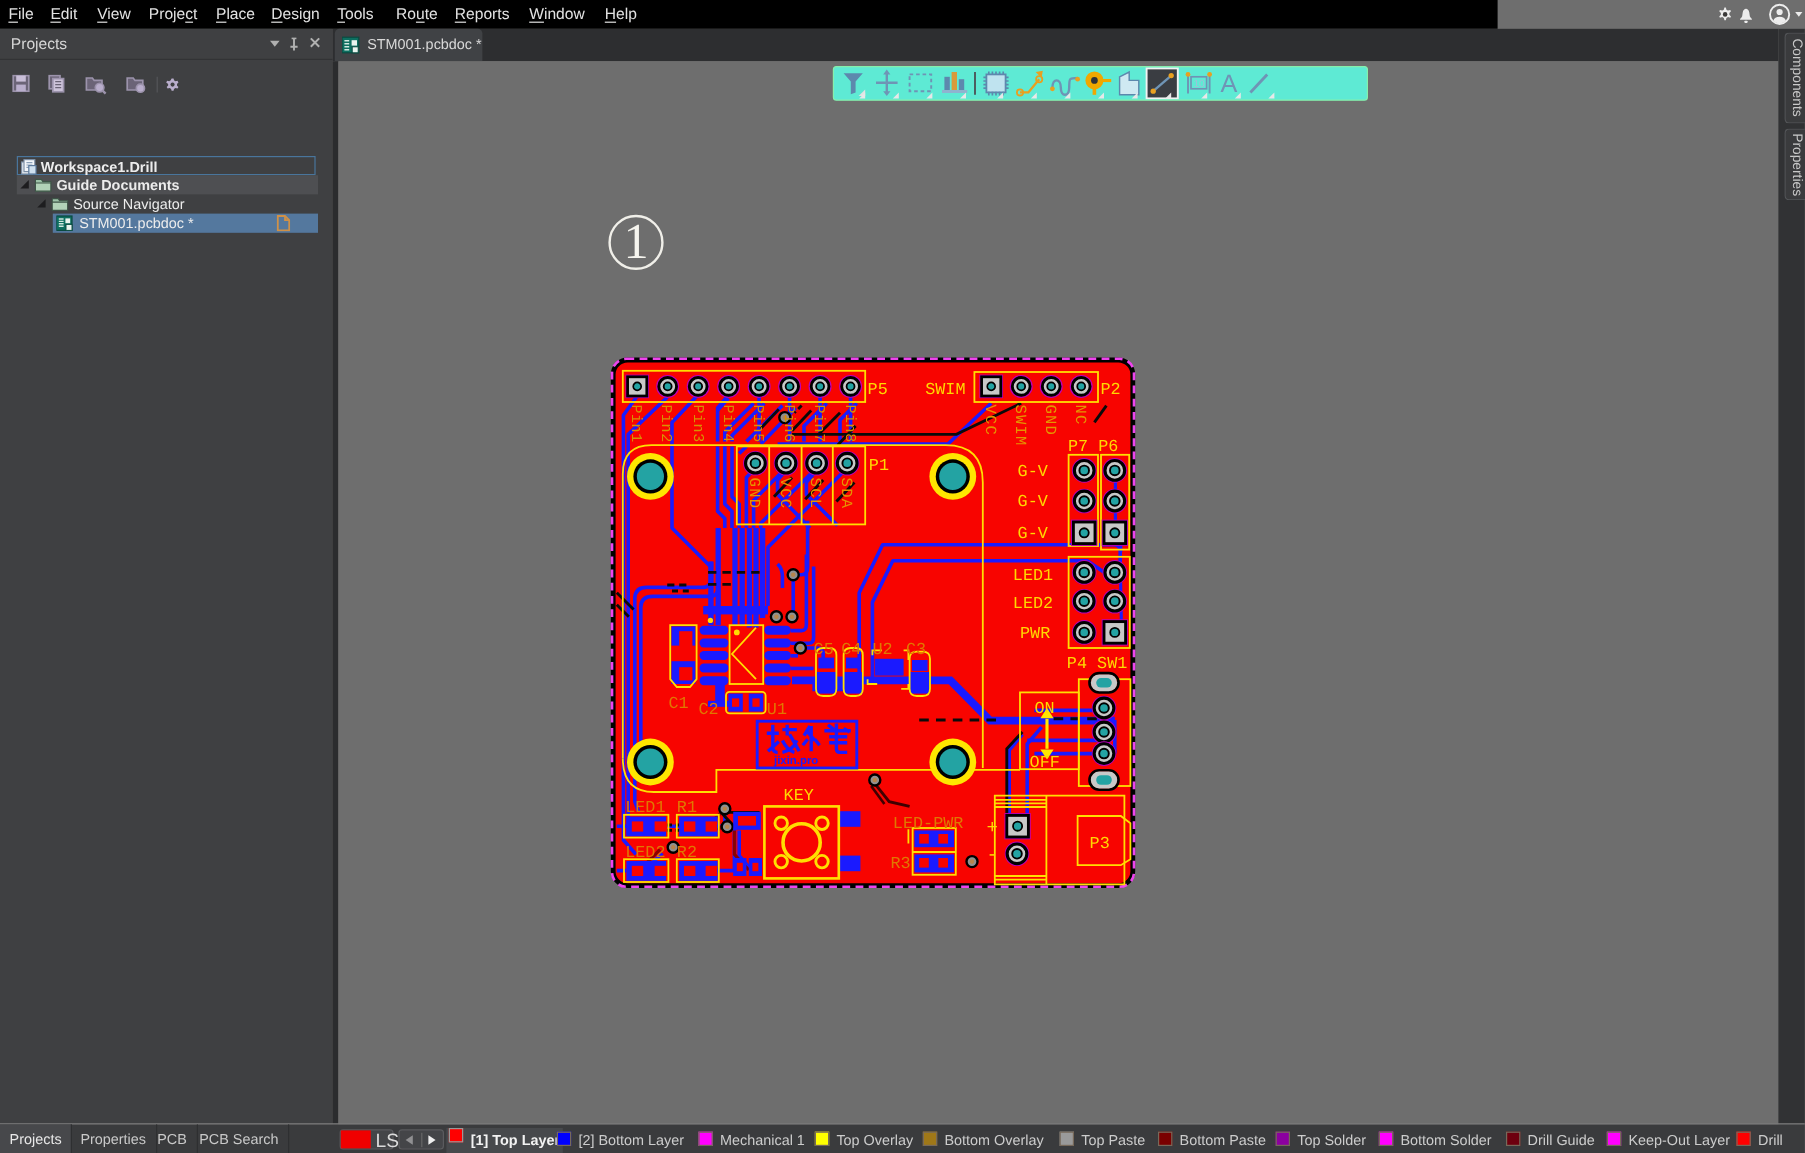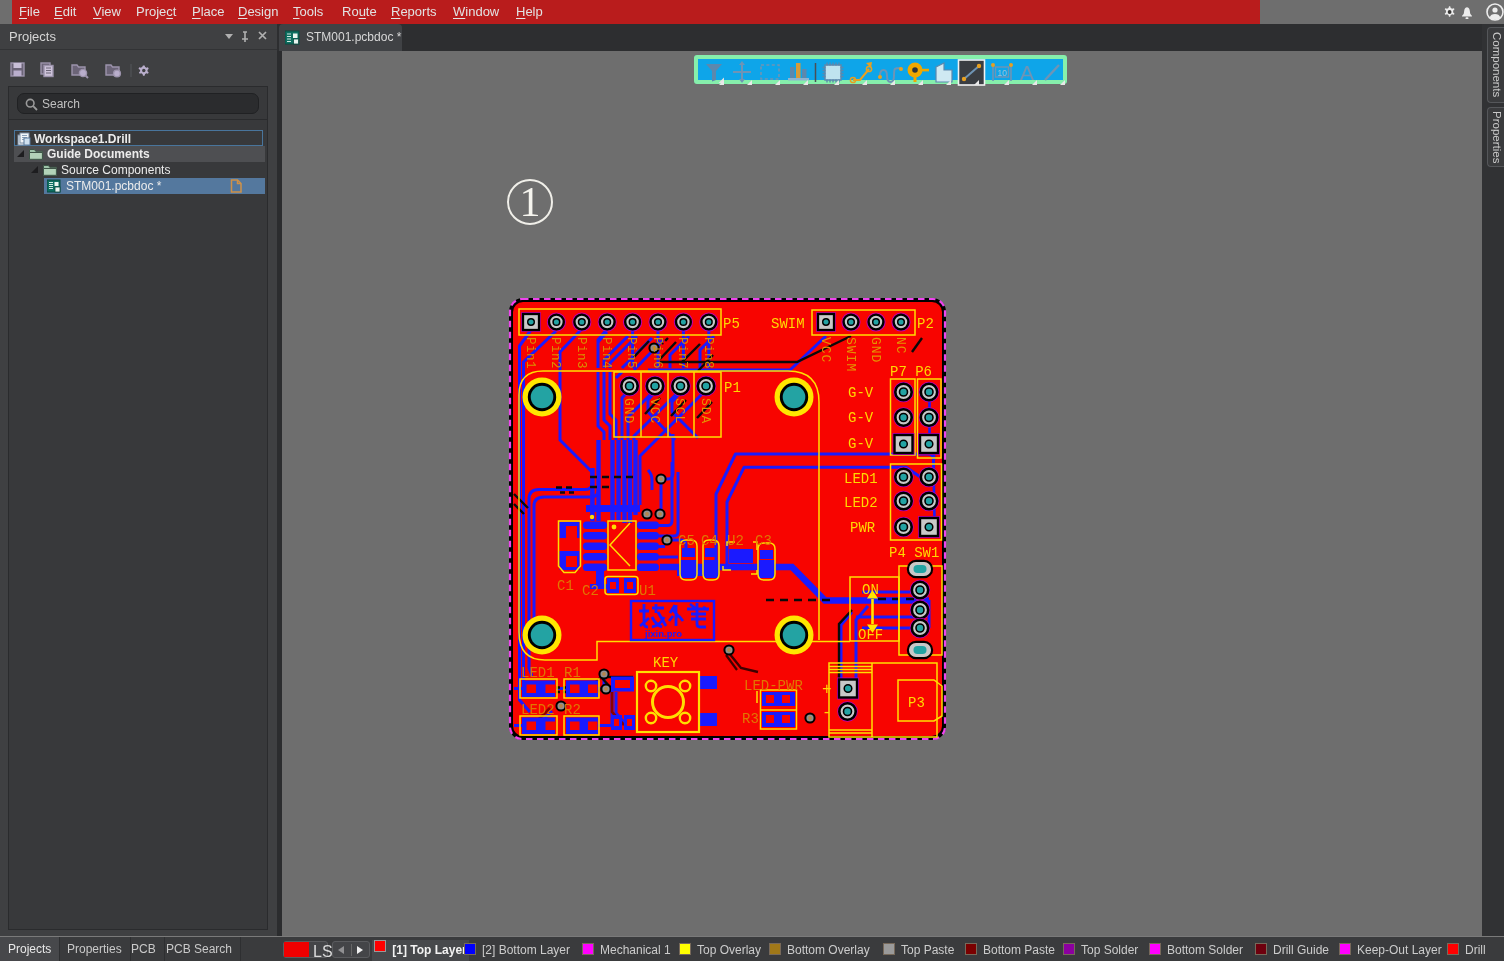--- a/index.html
+++ b/index.html
@@ -1,19 +1,19 @@
 <!DOCTYPE html>
 <html><head><meta charset="utf-8">
 <style>
 *{margin:0;padding:0;box-sizing:border-box}
 html,body{width:1504px;height:961px;overflow:hidden;background:#6e6e6e;font-family:"Liberation Sans",sans-serif}
 #root{position:absolute;left:0;top:0;width:1504px;height:961px}
 .abs{position:absolute}
 
-#menubar{left:12px;top:0;width:1248px;height:24px;background:#b91c1c;color:#e2e2e2;font-size:13px}
+#menubar{left:0;top:0;width:1248px;height:24px;background:#000000;color:#e2e2e2;font-size:13px}
 #menubar .mi{position:absolute;top:4px}
 #menubar u{text-decoration:underline;text-underline-offset:2px}
 
 #leftpanel{left:0;top:24px;width:277px;height:913px;background:#3f4042;color:#cfcfcf}
 #lp-head{position:absolute;left:0;top:0;width:277px;height:26px;border-bottom:1px solid #323335}
 #lp-head .ttl{position:absolute;left:9px;top:5px;font-size:13px;color:#d6d6d6}
 #tree-box{position:absolute;left:8px;top:62px;width:260px;height:844px;background:#38393b;border:1px solid #2a2b2d}
 #searchbox{position:absolute;left:8px;top:6px;width:242px;height:21px;background:#2b2c2e;border:1px solid #202123;border-radius:7px;color:#c0c0c0;font-size:12px}
 #searchbox span{position:absolute;left:24px;top:3px}
 .treerow{position:absolute;left:0;width:260px;height:16px;font-size:12px;color:#ececec;white-space:nowrap}
@@ -26,21 +26,21 @@
 
 #rightstrip{left:1482px;top:24px;width:22px;height:913px;background:#313234}
 .vtab{position:absolute;left:5px;width:18px;background:#3a3b3d;border:1px solid #55575a;border-right:none;border-radius:4px 0 0 4px;color:#c9c9c9;font-size:11.5px;line-height:17px;writing-mode:vertical-rl;text-align:center}
 
 #statusbar{left:0;top:937px;width:1504px;height:24px;background:#3a3b3d;color:#c9c9c9;font-size:12px}
 .sbtab{position:absolute;top:0;height:24px;line-height:24px;padding:0 8px;border-right:1px solid #2e2f31}
 .ltab{position:absolute;top:3px;height:21px;line-height:21px;white-space:nowrap;color:#cccccc}
 .ltab .sw{display:inline-block;width:12px;height:12px;margin-right:6px;vertical-align:-1px;border:1px solid #77695a}
 .marker{left:507px;top:179px;width:46px;height:46px;border:2.5px solid #f0efe9;border-radius:50%;color:#f5f4ee;font-family:"Liberation Serif",serif;font-size:42px;text-align:center;line-height:43px}
 
-#ftoolbar{left:694px;top:55px;width:373px;height:29px;background:#0ea5e9;border:4px solid #86efac;border-radius:3px}
+#ftoolbar{left:694px;top:55px;width:446px;height:29px;background:#5eead4;border:1px solid #86efac;border-radius:3px}
 .tbi{position:absolute;top:1px;width:28px;height:26px}
 .tbi:after{content:"";position:absolute;right:2px;bottom:1px;border-left:5px solid transparent;border-bottom:5px solid #e8e8e8}
 </style></head>
 <body>
 <div id="root">
 <div class="abs" id="menubar">
   <span class="mi" style="left:7px"><u>F</u>ile</span>
   <span class="mi" style="left:42px"><u>E</u>dit</span>
   <span class="mi" style="left:81px"><u>V</u>iew</span>
   <span class="mi" style="left:124px">Proje<u>c</u>t</span>
@@ -96,30 +96,20 @@
             <path d="M96 3h5l1.5 2H109v8H96z" fill="#6b6477"></path>
             <circle cx="107" cy="11.5" r="3.4" fill="#b9aecc"></circle>
           </g>
       <path d="M121 2v13" stroke="#55565a" stroke-width="1"></path>
       <g fill="#b9aecc" stroke="none">
             <path d="M133 3.4 134.6 3.4 135.1 5.1a3.6 3.6 0 0 1 1.1.65l1.7-.5.8 1.4-1.25 1.25a3.8 3.8 0 0 1 0 1.3l1.25 1.25-.8 1.4-1.7-.5a3.6 3.6 0 0 1-1.1.65l-.5 1.7h-1.6l-.5-1.7a3.6 3.6 0 0 1-1.1-.65l-1.7.5-.8-1.4 1.25-1.25a3.8 3.8 0 0 1 0-1.3L128.5 6.65l.8-1.4 1.7.5a3.6 3.6 0 0 1 1.1-.65z"></path>
             <circle cx="133.8" cy="8.5" r="1.7" fill="#3f4042"></circle>
           </g>
     </g>
   </svg>
-  <div id="tree-box">
-    <div id="searchbox">
-          <svg style="position:absolute;left:7px;top:4px" width="13" height="13" viewBox="0 0 13 13">
-            <circle cx="5.2" cy="5.2" r="3.8" fill="none" stroke="#9a9a9a" stroke-width="1.6"></circle>
-            <path d="M8.2 8.2 12 12" stroke="#9a9a9a" stroke-width="1.8"></path>
-          </svg>
-          <span>Search</span>
-        </div>
-    <div style="position:absolute;left:0;top:32px;width:258px;border-top:1px solid #2a2b2d"></div>
-  </div>
   <div id="treerows">
     <div class="treerow" style="top:106px;left:14px;width:249px;border:1px solid #49759c;font-weight:bold">
       <svg style="position:absolute;left:2px;top:1px" width="14" height="14" viewBox="0 0 14 14">
             <rect x="1" y="3" width="9" height="10" fill="#e8eef4" stroke="#7d8fa5" stroke-width="1"></rect>
             <rect x="3" y="1" width="9" height="10" fill="#f2f6fa" stroke="#7d8fa5" stroke-width="1"></rect>
             <path d="M5 3.5h5M5 5.5h5M5 7.5h3" stroke="#8aa0b8" stroke-width="1"></path>
             <rect x="7" y="6" width="6" height="7" fill="#cfe0ef" stroke="#5c7a9c" stroke-width="1"></rect>
           </svg>
       <span style="position:absolute;left:19px;top:1px">Workspace1.Drill</span>
     </div>
@@ -130,21 +120,21 @@
             <path d="M.5 4.5h12.9v6.8H.5z" fill="#b2d2b8" stroke="#3e5447" stroke-width="1"></path>
           </svg>
       <span style="position:absolute;left:33px;top:1px">Guide Documents</span>
     </div>
     <div class="treerow" style="top:138px;left:14px;width:251px">
       <span style="position:absolute;left:17px;top:4px;width:0;height:0;border-left:7px solid transparent;border-bottom:7px solid #1d1d1f"></span>
       <svg style="position:absolute;left:29px;top:2px" width="14" height="12" viewBox="0 0 14 12">
             <path d="M.5 1.5h5l1.2 1.8h6.8v8H.5z" fill="#9dc2a8" stroke="#3e5447" stroke-width="1"></path>
             <path d="M.5 4.5h12.9v6.8H.5z" fill="#b2d2b8" stroke="#3e5447" stroke-width="1"></path>
           </svg>
-      <span style="position:absolute;left:47px;top:1px">Source Components</span>
+      <span style="position:absolute;left:47px;top:1px">Source Navigator</span>
     </div>
     <div class="treerow" style="top:154px;left:44px;width:221px;background:#54789e">
       <svg style="position:absolute;left:3px;top:1px" width="15" height="14" viewBox="0 0 15 14">
             <rect x="0" y="1" width="13" height="12" fill="#0d6f60" stroke="#0a4a40" stroke-width="1"></rect>
             <path d="M2 3.5h4M2 5.5h4M2 7.5h4M2 9.5h4" stroke="#cfe8e0" stroke-width="1.2"></path>
             <rect x="7.5" y="3" width="4" height="4" fill="#e8f4ee"></rect>
             <rect x="8" y="8" width="5" height="5" fill="#e8f4ee" stroke="#0a4a40" stroke-width=".8"></rect>
           </svg>
       <span style="position:absolute;left:22px;top:1px">STM001.pcbdoc *</span>
       <svg style="position:absolute;left:186px;top:1px" width="12" height="14" viewBox="0 0 12 14">

